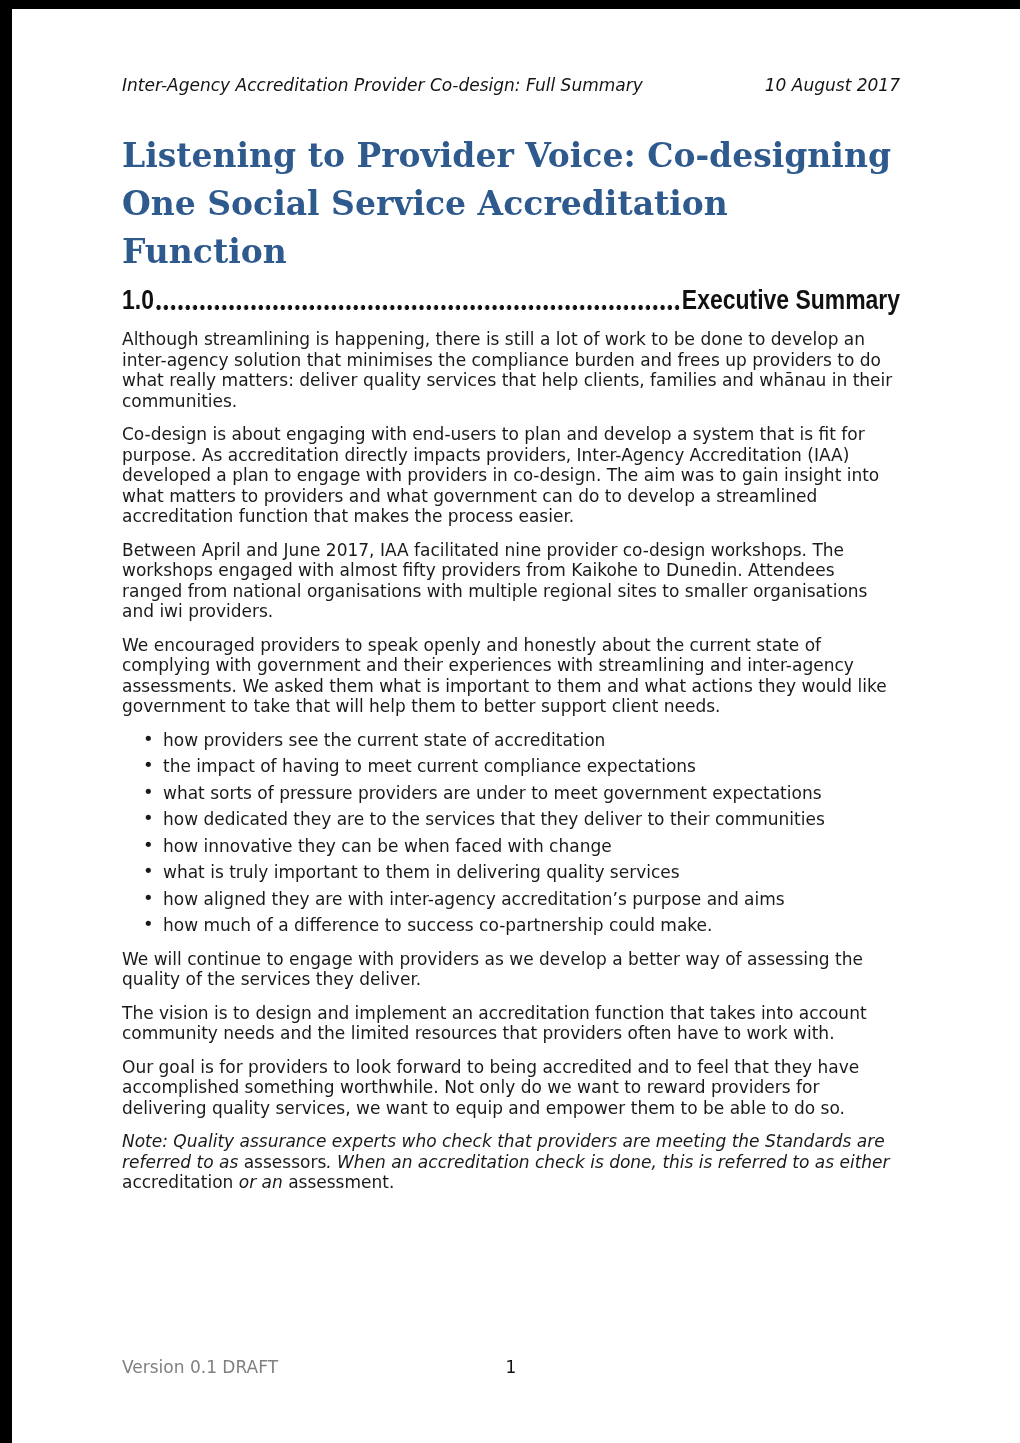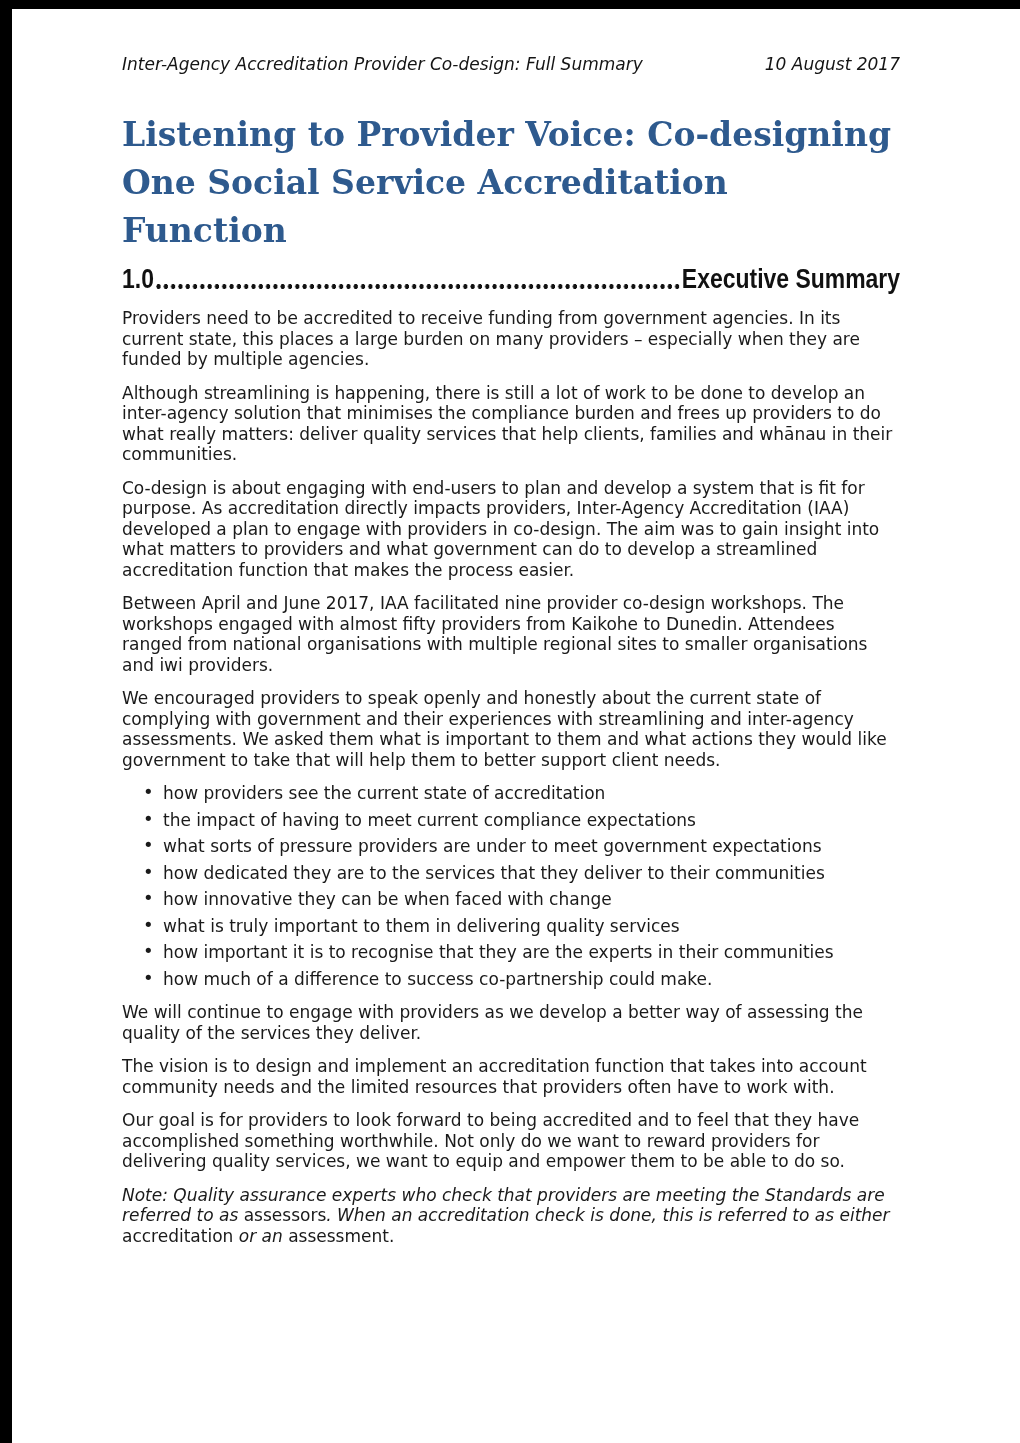--- a/index.html
+++ b/index.html
@@ -23,21 +23,21 @@
   }
   .content {
     position: absolute;
     left: 122px; top: 0;
     width: 778px;
   }
   .doc-header {
     display: flex;
     justify-content: space-between;
     align-items: flex-end;
-    margin-top: 54px;
+    margin-top: 75px;
     font-size: 17px;
     font-style: italic;
     color: #141414;
   }
   .title {
     margin: 37px 0 0 0;
     font-family: "DejaVu Serif", "Liberation Serif", serif;
     font-weight: bold;
     font-size: 33px;
     line-height: 48px;
@@ -127,42 +127,45 @@
 
     <h1 class="title">Listening to Provider Voice: Co-designing One Social Service Accreditation Function</h1>
 
     <div class="section-heading">
       <span class="sec-num">1.0</span>
       <span class="leader"></span>
       <span class="sec-title">Executive Summary</span>
     </div>
 
     <div class="body-copy">
-        <p class="para">Providers need to be accredited to receive funding from government agencies. In its current state, this places a large burden on many providers – especially when they are funded by multiple agencies.</p>
         <p class="para">Although streamlining is happening, there is still a lot of work to be done to develop an inter-agency solution that minimises the compliance burden and frees up providers to do what really matters: deliver quality services that help clients, families and whānau in their communities.</p>
         <p class="para">Co-design is about engaging with end-users to plan and develop a system that is fit for purpose. As accreditation directly impacts providers, Inter-Agency Accreditation (IAA) developed a plan to engage with providers in co-design. The aim was to gain insight into what matters to providers and what government can do to develop a streamlined accreditation function that makes the process easier.</p>
         <p class="para">Between April and June 2017, IAA facilitated nine provider co-design workshops. The workshops engaged with almost fifty providers from Kaikohe to Dunedin. Attendees ranged from national organisations with multiple regional sites to smaller organisations and iwi providers.</p>
         <p class="para">We encouraged providers to speak openly and honestly about the current state of complying with government and their experiences with streamlining and inter-agency assessments. We asked them what is important to them and what actions they would like government to take that will help them to better support client needs.</p>
       </div>
 
 
     <div class="bullets">
         <div class="bullet-item">how providers see the current state of accreditation</div>
         <div class="bullet-item">the impact of having to meet current compliance expectations</div>
         <div class="bullet-item">what sorts of pressure providers are under to meet government expectations</div>
         <div class="bullet-item">how dedicated they are to the services that they deliver to their communities</div>
         <div class="bullet-item">how innovative they can be when faced with change</div>
         <div class="bullet-item">what is truly important to them in delivering quality services</div>
-        <div class="bullet-item">how important it is to recognise that they are the experts in their communities</div>
+        <div class="bullet-item">how aligned they are with inter-agency accreditation’s purpose and aims</div>
         <div class="bullet-item">how much of a difference to success co-partnership could make.</div>
       </div>
 
     <div class="body-copy closing">
         <p class="para">We will continue to engage with providers as we develop a better way of assessing the quality of the services they deliver.</p>
         <p class="para">The vision is to design and implement an accreditation function that takes into account community needs and the limited resources that providers often have to work with.</p>
         <p class="para">Our goal is for providers to look forward to being accredited and to feel that they have accomplished something worthwhile. Not only do we want to reward providers for delivering quality services, we want to equip and empower them to be able to do so.</p>
       </div>
 
     <p class="para note"><span class="seg-italic">Note: Quality assurance experts who check that providers are meeting the Standards are referred to as </span><span class="seg-regular">assessors</span><span class="seg-italic">. When an accreditation check is done, this is referred to as either </span><span class="seg-regular">accreditation </span><span class="seg-italic">or an </span><span class="seg-regular">assessment.</span></p>
 
   </div>
 
+  <div class="doc-footer">
+    <span class="version">Version 0.1 DRAFT</span>
+    <span class="page-num">1</span>
+  </div>
 </div>
 
 </body></html>

